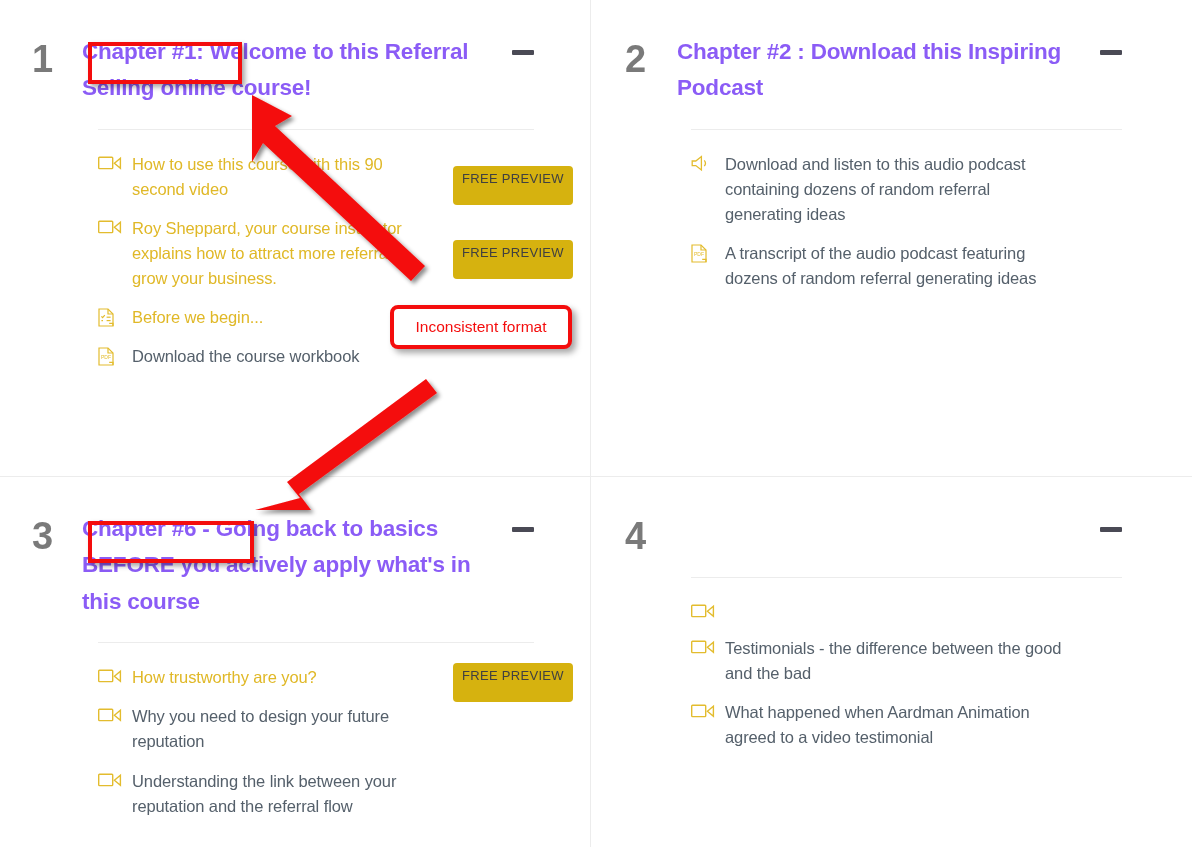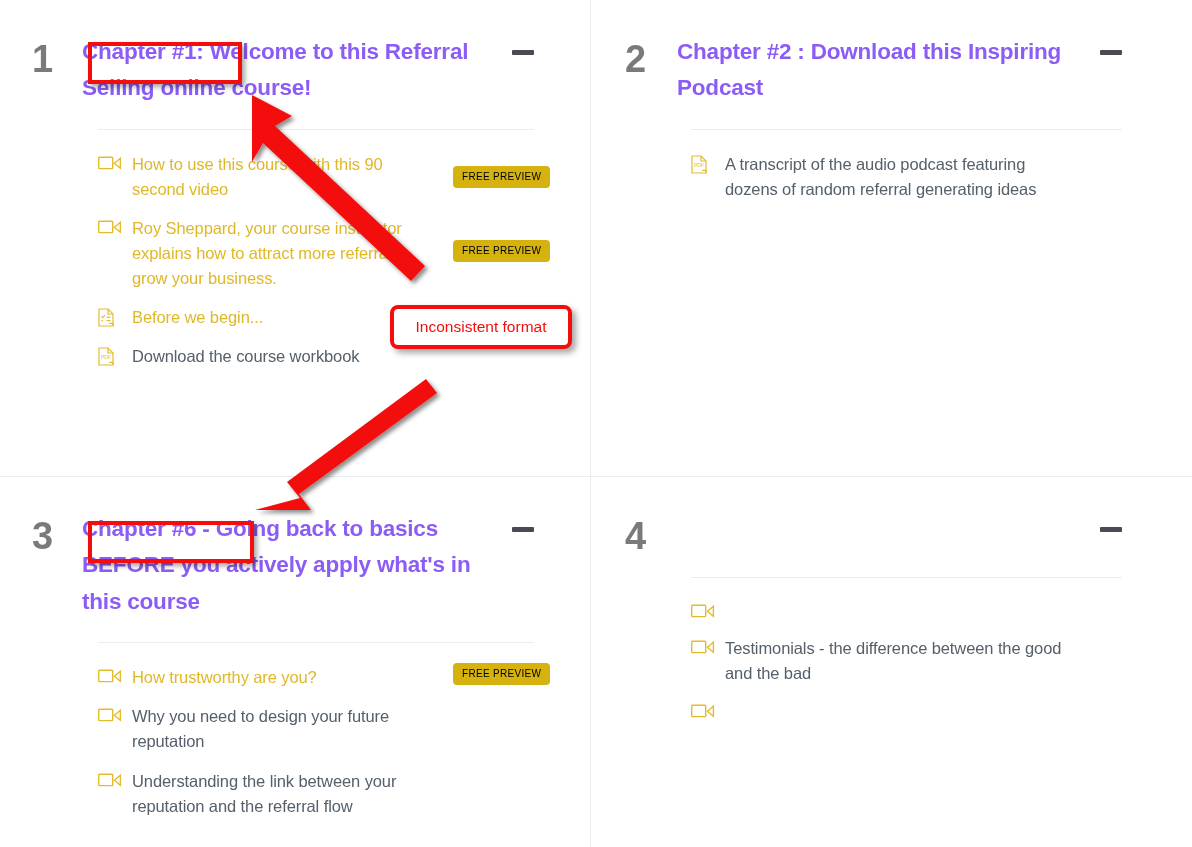--- a/index.html
+++ b/index.html
@@ -125,24 +125,24 @@
     color: #55606b;
     max-width: 300px;
     letter-spacing: -0.1px;
   }
   .col2 .lesson-label { max-width: 345px; }
   .lesson-item.preview .lesson-label { color: #e0b827; }
 
   .free-badge {
     position: absolute;
     background: #d6b20f;
-    color: #000000;
-    font-size: 10px;
+    color: #404040;
+    font-size: 13px;
     letter-spacing: 0.3px;
-    padding: 6px 9px 6px 9px;
+    padding: 6px 9px 20px 9px;
     border-radius: 4px;
     line-height: 1;
     white-space: nowrap;
     cursor: pointer;
   }
 
   
   .annotation-layer {
     position: absolute;
     left: 0; top: 0;
@@ -233,20 +233,29 @@
         </ul>
       </div>
       <div class="chapter-card col2">
         <div class="chapter-head">
           <div class="chapter-number">2</div>
           <div class="chapter-title">Chapter #2 : Download this Inspiring Podcast</div>
           <div class="collapse-toggle"></div>
         </div>
         <div class="chapter-divider"></div>
         <ul class="lesson-list">
+          <li class="lesson-item">
+            <span class="lesson-icon">
+              <svg width="19" height="17" viewBox="0 0 19 17" fill="none" stroke="currentColor" stroke-width="1.3">
+                <path d="M1.2 6 h3.6 L10.4 1.6 v13.4 L4.8 10.6 H1.2 Z"></path>
+                <path d="M13.3 5.4 a4.6 4.6 0 0 1 0 5.8"></path>
+              </svg>
+            </span>
+            <span class="lesson-label">Download and listen to this audio podcast containing dozens of random referral generating ideas</span>
+          </li>
           <li class="lesson-item">
             <span class="lesson-icon">
               <svg width="16" height="19" viewBox="0 0 16 19" fill="none" stroke="currentColor" stroke-width="1.2">
                 <path d="M1 1 h9 l5 5 v12 h-14 Z"></path>
                 <path d="M10 1 v5 h5"></path>
                 <path d="M11.2 15.4 h3.8 v2.6"></path>
                 <text x="3" y="11.6" font-size="5" stroke="none" fill="currentColor" font-family="sans-serif">PDF</text>
               </svg>
             </span>
             <span class="lesson-label">A transcript of the audio podcast featuring dozens of random referral generating ideas</span>
@@ -315,20 +324,21 @@
             </span>
             <span class="lesson-label">Testimonials - the difference between the good and the bad</span>
           </li>
           <li class="lesson-item">
             <span class="lesson-icon">
               <svg width="24" height="16" viewBox="0 0 24 16" fill="none" stroke="currentColor" stroke-width="1.4">
                 <rect x="0.7" y="2.2" width="14" height="11.4" rx="0.8"></rect>
                 <path d="M16.4 8.2 L22.4 3.2 L22.4 13.2 Z"></path>
               </svg>
             </span>
+            <span class="lesson-label">What happened when Aardman Animation agreed to a video testimonial</span>
           </li>
         </ul>
       </div>
     </div>
 
   <div class="annotation-layer">
 
     <div class="highlight-box" style="left:88px; top:42px; width:154px; height:42px;"></div>
 
     <div class="highlight-box" style="left:88px; top:521px; width:166px; height:42px;"></div>

